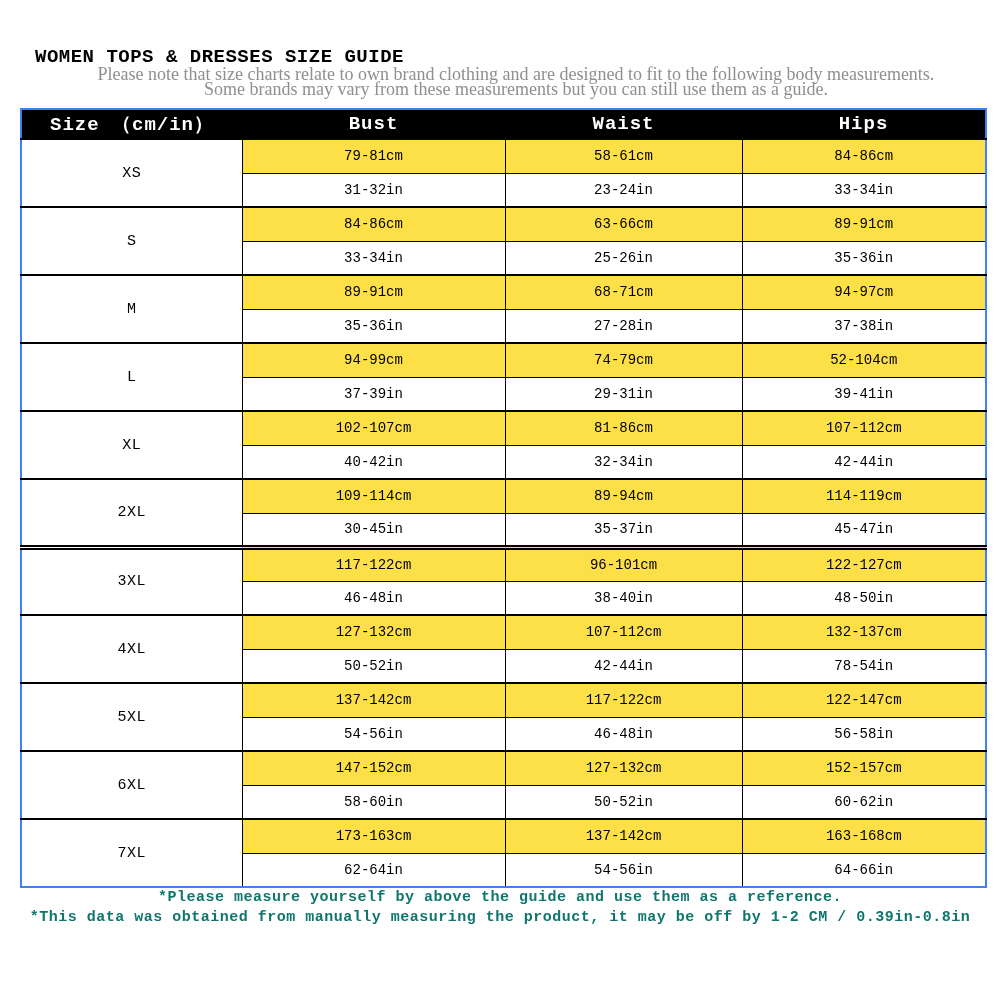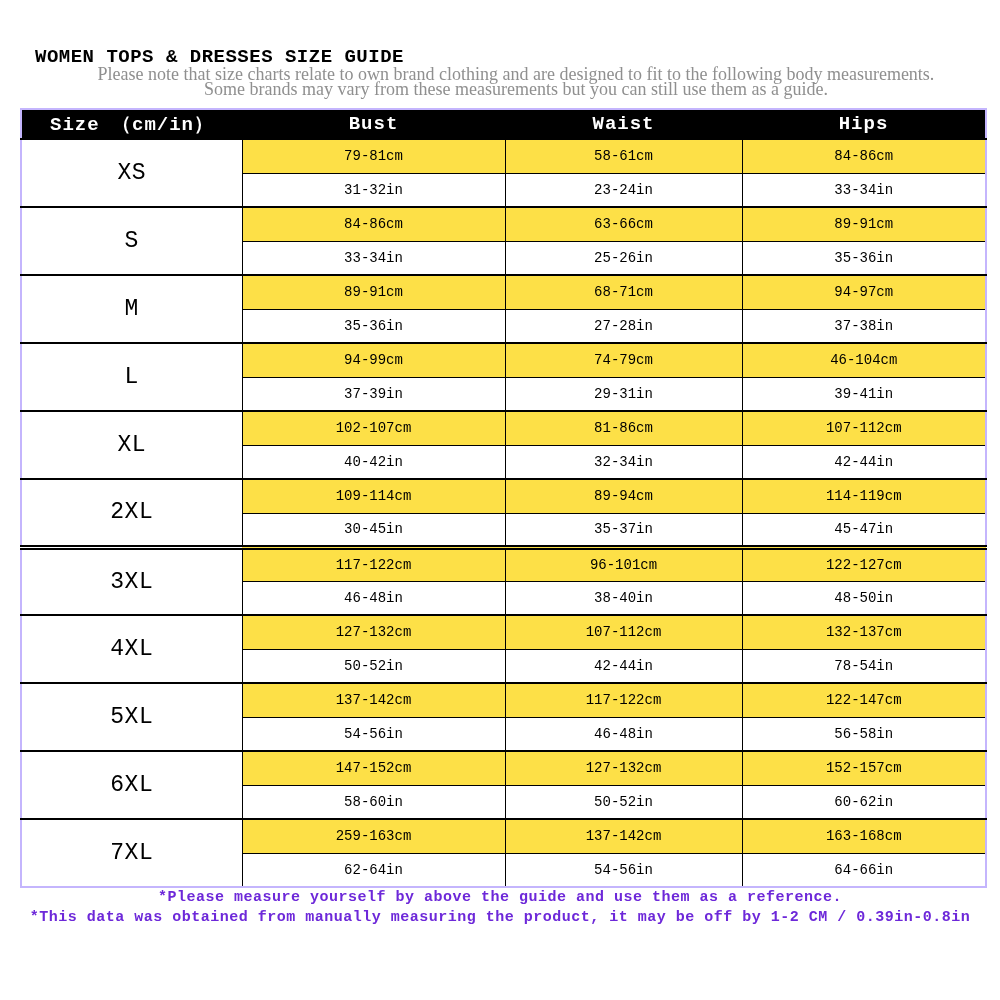--- a/index.html
+++ b/index.html
@@ -31,21 +31,21 @@
     padding-left: 32px;
   }
   .subtitle-1 { top: 64px; }
   .subtitle-2 { top: 79px; }
 
   table.size-chart {
     position: absolute; top: 108px; left: 20px;
     width: 965px;
     border-collapse: collapse;
     table-layout: fixed;
-    border: 2px solid #c4b5fd;
+    border: 2px solid #3b82f6;
   }
   col.c-size  { width: 221px; }
   col.c-bust  { width: 263px; }
   col.c-waist { width: 237px; }
   col.c-hips  { width: 244px; }
 
   thead tr { height: 30px; }
   th {
     background: #000000;
     color: #ffffff;
@@ -64,30 +64,30 @@
     vertical-align: middle;
     font-size: 14px;
     padding: 0;
     background: #ffffff;
   }
   tr.row-cm td { background: #fde047; }
   tr.group-start td { border-top-width: 2px; }
   tr.divider-top td { border-top: 5px double #000; }
   td.size-cell {
     background: #ffffff !important;
-    font-size: 23px;
+    font-size: 15px;
     letter-spacing: 0.5px;
   }
   .footnote {
     position: absolute; left: 0; width: 1000px;
     margin: 0;
     text-align: center;
     font-size: 15px;
     font-weight: bold;
-    color: #6d28d9;
+    color: #0f766e;
     letter-spacing: 0.5px;
     white-space: nowrap;
   }
   .footnote-1 { top: 889px; }
   .footnote-2 { top: 909px; text-align: center; }
 </style>
 </head>
 <body>
 
 <h1 class="page-title">WOMEN TOPS &amp; DRESSES SIZE GUIDE</h1>
@@ -143,21 +143,21 @@
     <tr class="row-in">
       <td>35-36in</td>
       <td>27-28in</td>
       <td>37-38in</td>
     </tr>
 
     <tr class="row-cm group-start">
       <td class="size-cell" rowspan="2">L</td>
       <td>94-99cm</td>
       <td>74-79cm</td>
-      <td>46-104cm</td>
+      <td>52-104cm</td>
     </tr>
     <tr class="row-in">
       <td>37-39in</td>
       <td>29-31in</td>
       <td>39-41in</td>
     </tr>
 
     <tr class="row-cm group-start">
       <td class="size-cell" rowspan="2">XL</td>
       <td>102-107cm</td>
@@ -225,21 +225,21 @@
       <td>152-157cm</td>
     </tr>
     <tr class="row-in">
       <td>58-60in</td>
       <td>50-52in</td>
       <td>60-62in</td>
     </tr>
 
     <tr class="row-cm group-start">
       <td class="size-cell" rowspan="2">7XL</td>
-      <td>259-163cm</td>
+      <td>173-163cm</td>
       <td>137-142cm</td>
       <td>163-168cm</td>
     </tr>
     <tr class="row-in">
       <td>62-64in</td>
       <td>54-56in</td>
       <td>64-66in</td>
     </tr>
   </tbody>
 </table>

